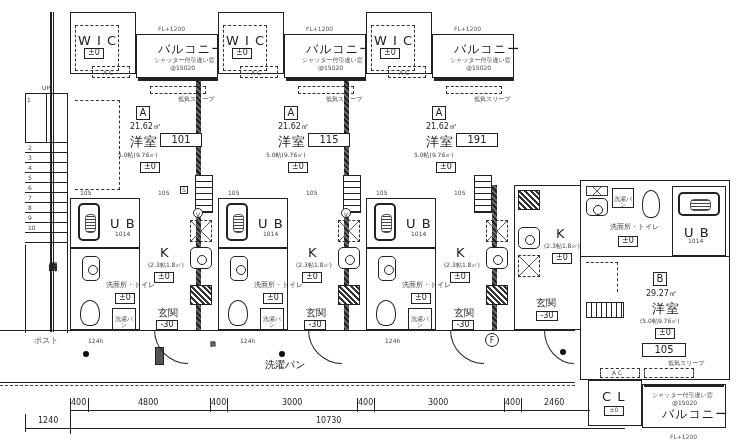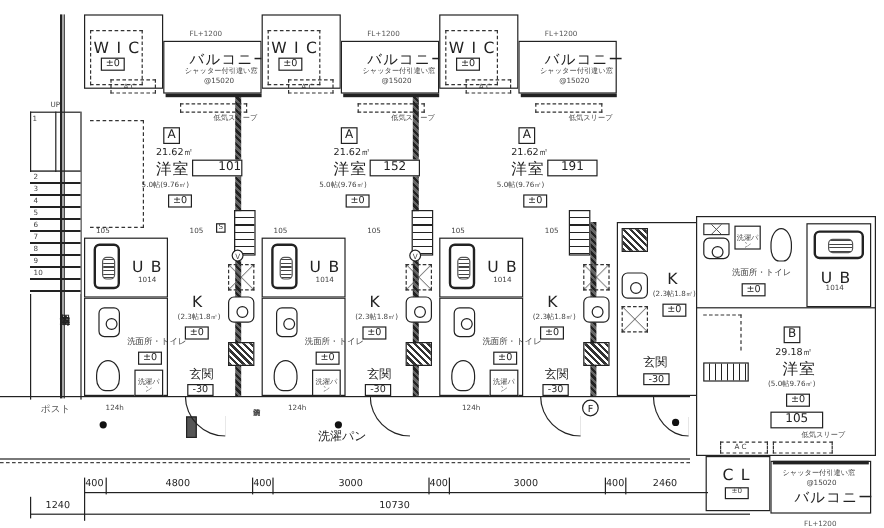--- a/index.html
+++ b/index.html
@@ -78,21 +78,21 @@
   <div class="t tiny" style="left:84px;top:47px;">シャッター付引違い窓</div>
   <div class="t tiny" style="left:100px;top:55px;">@15020</div>
   <div class="solid" style="left:68px;top:68px;width:80px;height:3px;"></div>
   <div class="dash" style="left:80px;top:76px;width:56px;height:8px;"></div>
   <div class="t tiny" style="left:108px;top:86px;">低気スリーブ</div>
 
   <div class="dash" style="left:5px;top:90px;width:45px;height:90px;border-left:none;border-top-style:dashed;"></div>
   <div class="box mid" style="left:66px;top:96px;width:14px;height:14px;padding-top:1px;">A</div>
   <div class="t small" style="left:60px;top:113px;">21.62㎡</div>
   <div class="t big" style="left:60px;top:125px;">洋室</div>
-  <div class="box mid" style="left:90px;top:123px;width:42px;height:14px;padding-top:1px;text-align:right;">101</div>
+  <div class="box mid" style="left:90px;top:123px;width:42px;height:14px;padding-top:1px;">101</div>
   <div class="t tiny" style="left:48px;top:142px;">5.0帖(9.76㎡)</div>
   <div class="box small" style="left:70px;top:152px;width:20px;height:11px;">±0</div>
   <div class="t tiny" style="left:10px;top:180px;">105</div>
   <div class="t tiny" style="left:88px;top:180px;">105</div>
   <div class="box tiny" style="left:110px;top:176px;width:8px;height:8px;">S</div>
   <div class="stairs" style="left:125px;top:165px;width:18px;height:38px;"></div>
   <div class="circle tiny" style="left:123px;top:198px;width:10px;height:10px;padding-top:2px;">V</div>
 
   <div class="wall" style="left:0;top:188px;width:70px;height:50px;"></div>
   <div class="tub" style="left:8px;top:193px;width:22px;height:38px;"></div>
@@ -127,21 +127,21 @@
   <div class="t tiny" style="left:88px;top:16px;color:#555;">FL+1200</div>
   <div class="t big" style="left:88px;top:33px;font-size:12px;">バルコニー</div>
   <div class="t tiny" style="left:84px;top:47px;">シャッター付引違い窓</div>
   <div class="t tiny" style="left:100px;top:55px;">@15020</div>
   <div class="solid" style="left:68px;top:68px;width:80px;height:3px;"></div>
   <div class="dash" style="left:80px;top:76px;width:56px;height:8px;"></div>
   <div class="t tiny" style="left:108px;top:86px;">低気スリーブ</div>
   <div class="box mid" style="left:66px;top:96px;width:14px;height:14px;padding-top:1px;">A</div>
   <div class="t small" style="left:60px;top:113px;">21.62㎡</div>
   <div class="t big" style="left:60px;top:125px;">洋室</div>
-  <div class="box mid" style="left:90px;top:123px;width:42px;height:14px;padding-top:1px;">152</div>
+  <div class="box mid" style="left:90px;top:123px;width:42px;height:14px;padding-top:1px;">115</div>
   <div class="t tiny" style="left:48px;top:142px;">5.0帖(9.76㎡)</div>
   <div class="box small" style="left:70px;top:152px;width:20px;height:11px;">±0</div>
   <div class="t tiny" style="left:10px;top:180px;">105</div>
   <div class="t tiny" style="left:88px;top:180px;">105</div>
   <div class="stairs" style="left:125px;top:165px;width:18px;height:38px;"></div>
   <div class="circle tiny" style="left:123px;top:198px;width:10px;height:10px;padding-top:2px;">V</div>
   <div class="wall" style="left:0;top:188px;width:70px;height:50px;"></div>
   <div class="tub" style="left:8px;top:193px;width:22px;height:38px;"></div>
   <div class="t big" style="left:40px;top:207px;">U B</div>
   <div class="t tiny" style="left:45px;top:221px;">1014</div>
@@ -229,21 +229,21 @@
 
   <div class="wall" style="left:92px;top:6px;width:54px;height:70px;"></div>
   <div class="tub" style="left:98px;top:12px;width:42px;height:24px;"></div>
   <div class="t big" style="left:104px;top:46px;">U B</div>
   <div class="t tiny" style="left:108px;top:58px;">1014</div>
   <div class="hline" style="left:0;top:76px;width:150px;border-top:1.5px solid #222;"></div>
 
   <div class="dash" style="left:6px;top:82px;width:32px;height:30px;border-bottom:none;border-left:none;"></div>
   <div class="stairs" style="left:6px;top:122px;width:38px;height:16px;background:repeating-linear-gradient(90deg,#fff 0 4px,#222 4px 5px);"></div>
   <div class="box mid" style="left:73px;top:92px;width:14px;height:14px;padding-top:1px;">B</div>
-  <div class="t small" style="left:66px;top:110px;">29.18㎡</div>
+  <div class="t small" style="left:66px;top:110px;">29.27㎡</div>
   <div class="t big" style="left:72px;top:122px;">洋室</div>
   <div class="t tiny" style="left:60px;top:138px;">(5.0帖9.76㎡)</div>
   <div class="box small" style="left:75px;top:148px;width:20px;height:11px;">±0</div>
   <div class="box mid" style="left:62px;top:163px;width:44px;height:14px;padding-top:1px;">105</div>
   <div class="dash" style="left:20px;top:188px;width:40px;height:10px;"></div>
   <div class="t tiny" style="left:32px;top:190px;">A C</div>
   <div class="dash" style="left:64px;top:188px;width:50px;height:10px;"></div>
   <div class="t tiny" style="left:88px;top:180px;">低気スリーブ</div>
 
   <div class="wall" style="left:8px;top:200px;width:54px;height:46px;"></div>

